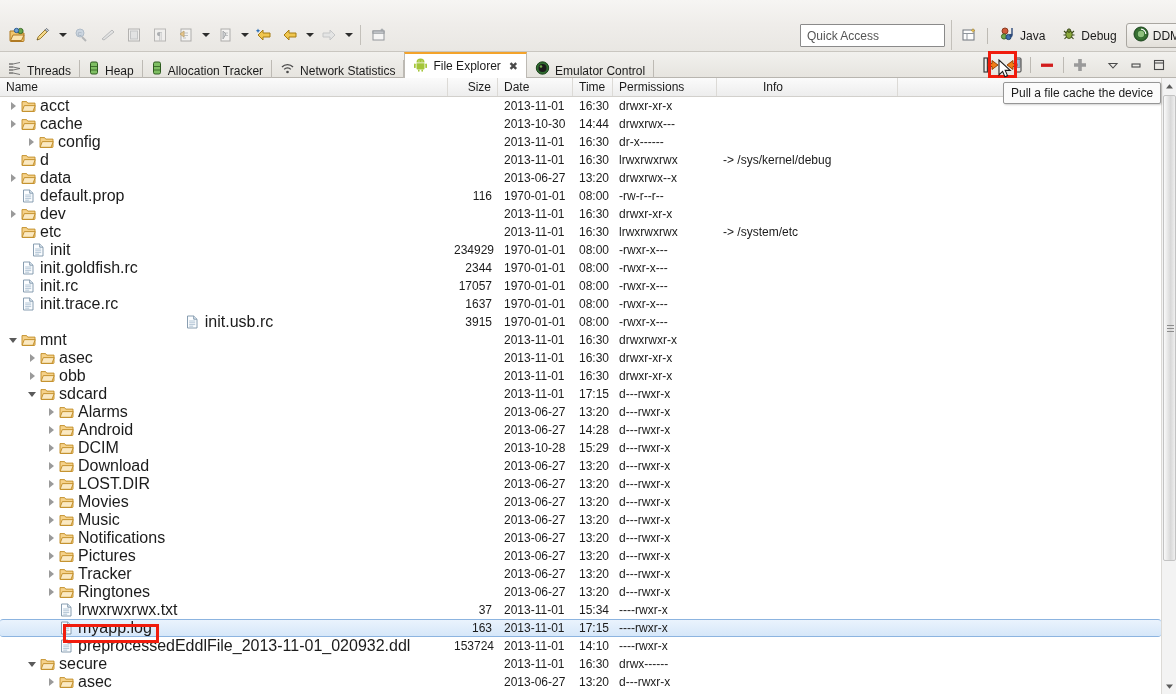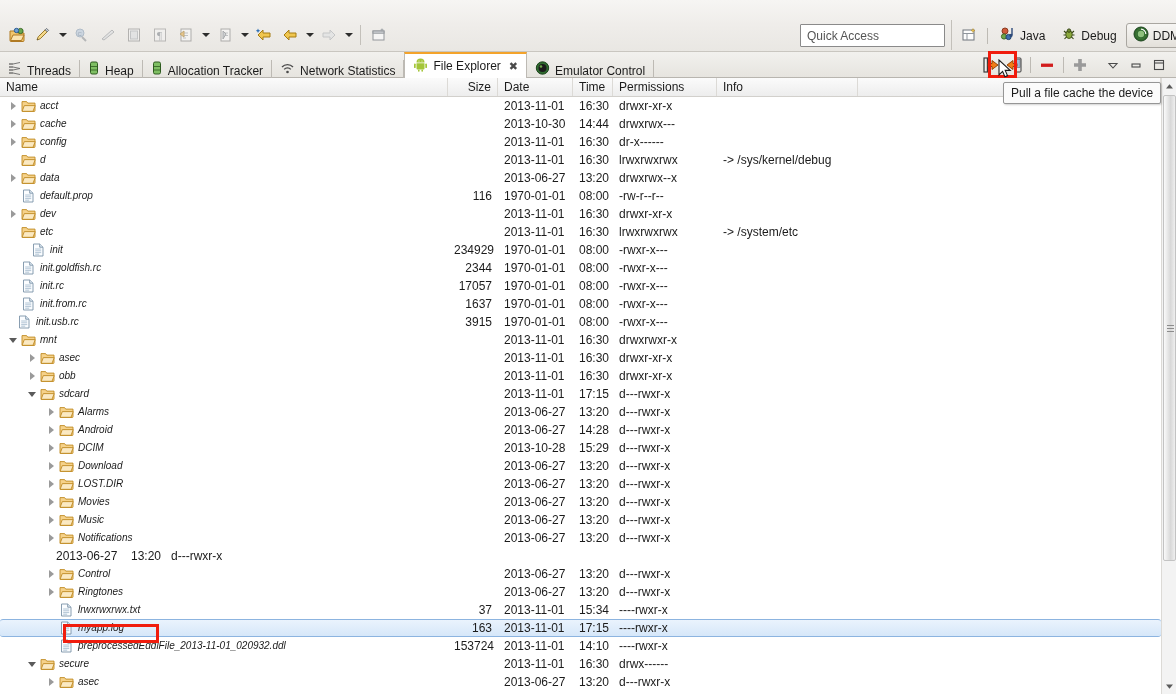--- a/index.html
+++ b/index.html
@@ -111,21 +111,21 @@
   }
   .cell { height: 18px; line-height: 18px; font-size: 12px; white-space: nowrap; overflow: hidden; padding: 0 6px; }
   .c-name { display: flex; align-items: center; }
   .c-size { text-align: right; }
   .twisty {
     width: 14px; height: 18px; display: flex; align-items: center; justify-content: center; flex: 0 0 14px;
   }
   .tw-c { width: 0; height: 0; border-top: 4px solid transparent; border-bottom: 4px solid transparent; border-left: 5px solid #9a9a9a; }
   .tw-o { width: 0; height: 0; border-left: 4px solid transparent; border-right: 4px solid transparent; border-top: 5px solid #5a5a5a; }
   .ic { flex: 0 0 16px; width: 16px; height: 16px; margin-right: 4px; display: flex; align-items: center; justify-content: center; }
-  .nm { font-size: 10px; font-style: italic; }
+  .nm { font-size: 16px; }
 
   
   .vscroll {
     position: absolute; right: 0; top: 0; width: 15px; height: 616px;
     background: #f3f3f3; border-left: 1px solid #dcdad6;
   }
   .vs-up, .vs-dn {
     position: absolute; left: 0; width: 15px; height: 16px; display: flex; align-items: center; justify-content: center;
   }
   .vs-up { top: 0; } .vs-dn { bottom: 0; }
@@ -444,21 +444,21 @@
     <span>Pull a file cache the device</span>
   </div>
 
   <div class="table-wrap">
     <div class="thead" id="thead">
         <div class="th" style="width: 448px; flex: 0 0 448px;">Name</div>
         <div class="th num" style="width: 50px; flex: 0 0 50px;">Size</div>
         <div class="th" style="width: 75px; flex: 0 0 75px;">Date</div>
         <div class="th" style="width: 40px; flex: 0 0 40px;">Time</div>
         <div class="th" style="width: 104px; flex: 0 0 104px;">Permissions</div>
-        <div class="th" style="width: 141px; flex: 0 0 141px;">Info</div>
+        <div class="th" style="width: 141px; flex: 0 0 141px; margin-left: 40px;">Info</div>
         <div class="th" style="width: 303px; flex: 0 0 303px;"></div>
       </div>
     <div class="tbody" id="tbody">
         <div class="row">
           <div class="cell c-name" style="width: 448px; flex: 0 0 448px; padding-left: 6px;">
             <span class="twisty">
               <span class="tw-c"></span>
             </span>
             <span class="ic">
               <svg width="15" height="14" viewBox="0 0 15 14">
@@ -489,21 +489,21 @@
             <span class="nm">cache</span>
           </div>
           <div class="cell c-size" style="width: 50px; flex: 0 0 50px;"></div>
           <div class="cell" style="width: 75px; flex: 0 0 75px;">2013-10-30</div>
           <div class="cell" style="width: 40px; flex: 0 0 40px;">14:44</div>
           <div class="cell" style="width: 104px; flex: 0 0 104px;">drwxrwx---</div>
           <div class="cell" style="width: 141px; flex: 0 0 141px;"></div>
           <div class="cell" style="width: 303px; flex: 0 0 303px;"></div>
         </div>
         <div class="row">
-          <div class="cell c-name" style="width: 448px; flex: 0 0 448px; padding-left: 6px;">
+          <div class="cell c-name" style="width: 448px; flex: 0 0 448px; padding-left: 24px;">
             <span class="twisty">
               <span class="tw-c"></span>
             </span>
             <span class="ic">
               <svg width="15" height="14" viewBox="0 0 15 14">
                 <path d="M1 2.6h4.6l1.1 1.5H14v7.6a.8.8 0 0 1-.8.8H1.8a.8.8 0 0 1-.8-.8z" fill="#f6d28a" stroke="#c08a22" stroke-width="0.9"></path>
                 <path d="M1.1 12.3L3.3 6.6H14.2l-2.2 5.7z" fill="#fbe9c2" stroke="#c08a22" stroke-width="0.9"></path>
               </svg>
             </span>
             <span class="nm">config</span>
@@ -670,31 +670,31 @@
         <div class="row">
           <div class="cell c-name" style="width: 448px; flex: 0 0 448px; padding-left: 6px;">
             <span class="twisty"></span>
             <span class="ic">
               <svg width="13" height="14" viewBox="0 0 13 14">
                 <path d="M1.5 1h6.2L11 4.2V13H1.5z" fill="#fbfdff" stroke="#7c93a8" stroke-width="0.9"></path>
                 <path d="M7.7 1v3.2H11" fill="#dfe9f2" stroke="#7c93a8" stroke-width="0.9"></path>
                 <path d="M3.2 6h6M3.2 7.8h6M3.2 9.6h6M3.2 11.2h4" stroke="#9fb6ca" stroke-width="0.8"></path>
               </svg>
             </span>
-            <span class="nm">init.from.rc</span>
+            <span class="nm">init.trace.rc</span>
           </div>
           <div class="cell c-size" style="width: 50px; flex: 0 0 50px;">1637</div>
           <div class="cell" style="width: 75px; flex: 0 0 75px;">1970-01-01</div>
           <div class="cell" style="width: 40px; flex: 0 0 40px;">08:00</div>
           <div class="cell" style="width: 104px; flex: 0 0 104px;">-rwxr-x---</div>
           <div class="cell" style="width: 141px; flex: 0 0 141px;"></div>
           <div class="cell" style="width: 303px; flex: 0 0 303px;"></div>
         </div>
         <div class="row">
-          <div class="cell c-name" style="width: 448px; flex: 0 0 448px; padding-left: 2px;">
+          <div class="cell c-name" style="width: 448px; flex: 0 0 448px; padding-left: 2px; justify-content: center;">
             <span class="twisty"></span>
             <span class="ic">
               <svg width="13" height="14" viewBox="0 0 13 14">
                 <path d="M1.5 1h6.2L11 4.2V13H1.5z" fill="#fbfdff" stroke="#7c93a8" stroke-width="0.9"></path>
                 <path d="M7.7 1v3.2H11" fill="#dfe9f2" stroke="#7c93a8" stroke-width="0.9"></path>
                 <path d="M3.2 6h6M3.2 7.8h6M3.2 9.6h6M3.2 11.2h4" stroke="#9fb6ca" stroke-width="0.8"></path>
               </svg>
             </span>
             <span class="nm">init.usb.rc</span>
           </div>
@@ -939,39 +939,51 @@
             <span class="nm">Notifications</span>
           </div>
           <div class="cell c-size" style="width: 50px; flex: 0 0 50px;"></div>
           <div class="cell" style="width: 75px; flex: 0 0 75px;">2013-06-27</div>
           <div class="cell" style="width: 40px; flex: 0 0 40px;">13:20</div>
           <div class="cell" style="width: 104px; flex: 0 0 104px;">d---rwxr-x</div>
           <div class="cell" style="width: 141px; flex: 0 0 141px;"></div>
           <div class="cell" style="width: 303px; flex: 0 0 303px;"></div>
         </div>
         <div class="row">
+          <div class="cell c-name" style="width: 448px; flex: 0 0 448px; padding-left: 44px;">
+            <span class="twisty">
+              <span class="tw-c"></span>
+            </span>
+            <span class="ic">
+              <svg width="15" height="14" viewBox="0 0 15 14">
+                <path d="M1 2.6h4.6l1.1 1.5H14v7.6a.8.8 0 0 1-.8.8H1.8a.8.8 0 0 1-.8-.8z" fill="#f6d28a" stroke="#c08a22" stroke-width="0.9"></path>
+                <path d="M1.1 12.3L3.3 6.6H14.2l-2.2 5.7z" fill="#fbe9c2" stroke="#c08a22" stroke-width="0.9"></path>
+              </svg>
+            </span>
+            <span class="nm">Pictures</span>
+          </div>
           <div class="cell c-size" style="width: 50px; flex: 0 0 50px;"></div>
           <div class="cell" style="width: 75px; flex: 0 0 75px;">2013-06-27</div>
           <div class="cell" style="width: 40px; flex: 0 0 40px;">13:20</div>
           <div class="cell" style="width: 104px; flex: 0 0 104px;">d---rwxr-x</div>
           <div class="cell" style="width: 141px; flex: 0 0 141px;"></div>
           <div class="cell" style="width: 303px; flex: 0 0 303px;"></div>
         </div>
         <div class="row">
           <div class="cell c-name" style="width: 448px; flex: 0 0 448px; padding-left: 44px;">
             <span class="twisty">
               <span class="tw-c"></span>
             </span>
             <span class="ic">
               <svg width="15" height="14" viewBox="0 0 15 14">
                 <path d="M1 2.6h4.6l1.1 1.5H14v7.6a.8.8 0 0 1-.8.8H1.8a.8.8 0 0 1-.8-.8z" fill="#f6d28a" stroke="#c08a22" stroke-width="0.9"></path>
                 <path d="M1.1 12.3L3.3 6.6H14.2l-2.2 5.7z" fill="#fbe9c2" stroke="#c08a22" stroke-width="0.9"></path>
               </svg>
             </span>
-            <span class="nm">Control</span>
+            <span class="nm">Tracker</span>
           </div>
           <div class="cell c-size" style="width: 50px; flex: 0 0 50px;"></div>
           <div class="cell" style="width: 75px; flex: 0 0 75px;">2013-06-27</div>
           <div class="cell" style="width: 40px; flex: 0 0 40px;">13:20</div>
           <div class="cell" style="width: 104px; flex: 0 0 104px;">d---rwxr-x</div>
           <div class="cell" style="width: 141px; flex: 0 0 141px;"></div>
           <div class="cell" style="width: 303px; flex: 0 0 303px;"></div>
         </div>
         <div class="row">
           <div class="cell c-name" style="width: 448px; flex: 0 0 448px; padding-left: 44px;">

